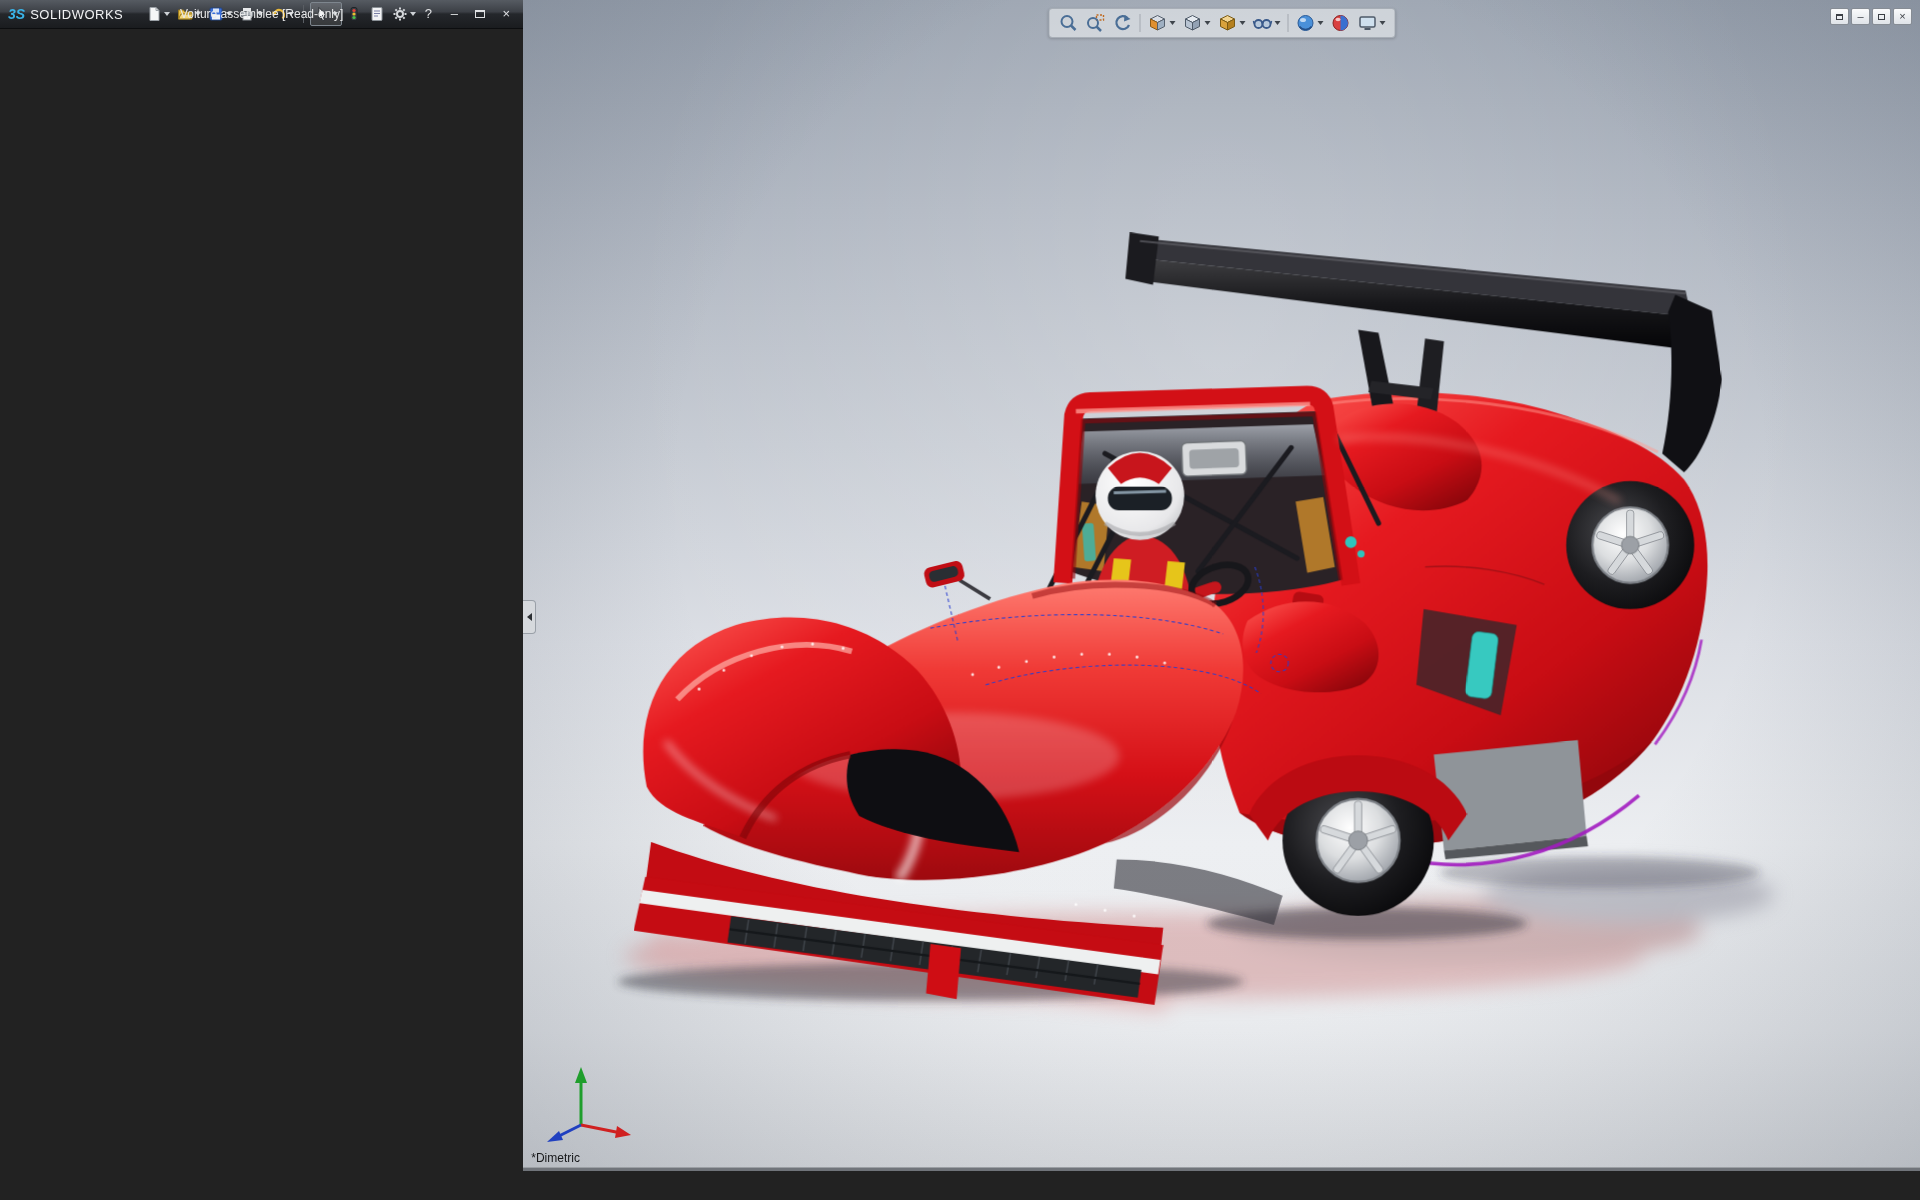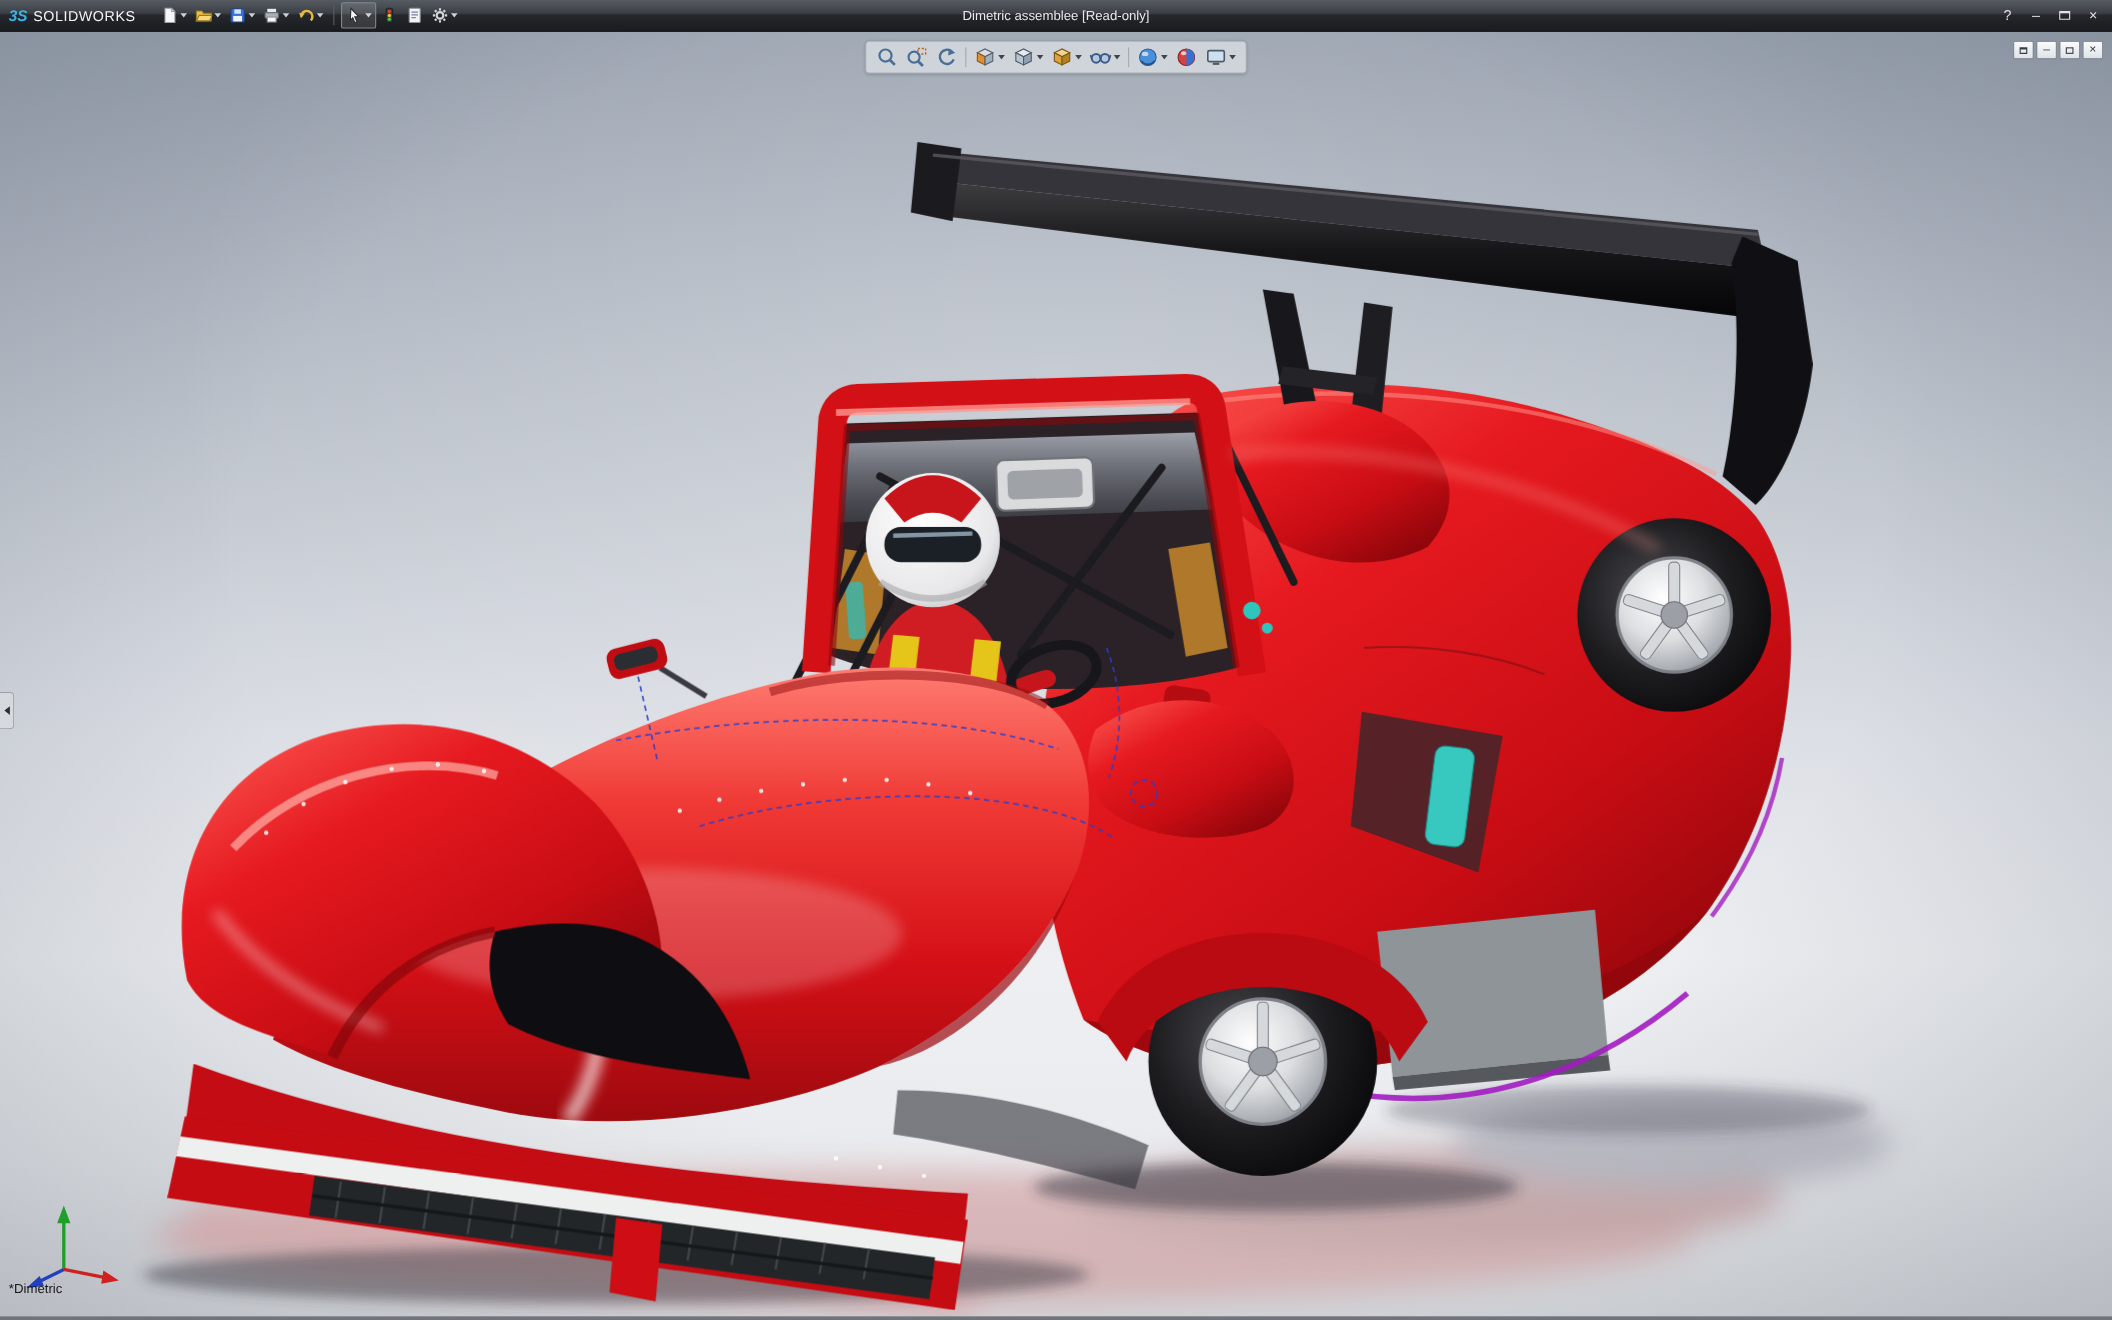--- a/index.html
+++ b/index.html
@@ -1,17 +1,17 @@
 <!DOCTYPE html>
 <html><head>
 <meta charset="utf-8">
 <style>
   * { margin:0; padding:0; box-sizing:border-box; }
   html,body { width:1920px; height:1200px; overflow:hidden; font-family:"Liberation Sans", sans-serif; background:#222; }
-  .app { width:1920px; height:1200px; display:flex; flex-direction:column; }
+  .app { width:1920px; height:1200px; display:flex; }
 
   
   .titlebar {
     height:29px; flex:0 0 29px; position:relative;
     display:flex; align-items:center; padding:0 8px;
     background:linear-gradient(180deg,#565b62 0%,#3c4046 42%,#24272b 50%,#1a1c1f 100%);
     border-bottom:1px solid #0c0d0f;
   }
   .brand { display:flex; align-items:center; gap:5px; margin-right:20px; }
   .logo3s { color:#3ab4e8; font-weight:bold; font-style:italic; font-size:14px; }
@@ -60,21 +60,21 @@
 
   
   .left-tab {
     position:absolute; left:0; top:600px; width:13px; height:34px;
     background:#d6d9dd; border:1px solid #9aa0a8; border-left:none;
     border-radius:0 4px 4px 0; display:flex; align-items:center; justify-content:center;
   }
   .left-tab .arrow { width:0; height:0; border-top:4px solid transparent; border-bottom:4px solid transparent; border-right:5px solid #2c2f33; }
 
   .triad { position:absolute; left:18px; bottom:24px; }
-  .orientation-label { position:absolute; left:8px; bottom:22px; font-size:12px; color:#17181a; }
+  .orientation-label { position:absolute; left:8px; bottom:6px; font-size:12px; color:#17181a; }
   .bottom-strip { position:absolute; left:0; right:0; bottom:0; height:4px; background:#70747a; border-top:1px solid #9b9fa4; }
 </style>
 </head>
 <body>
 
 <div class="app">
 
   <header class="titlebar">
     <div class="brand">
       <span class="logo3s">3S</span>
@@ -151,21 +151,21 @@
               <line x1="3.4" y1="3.4" x2="4.8" y2="4.8"></line>
               <line x1="11.2" y1="11.2" x2="12.6" y2="12.6"></line>
               <line x1="3.4" y1="12.6" x2="4.8" y2="11.2"></line>
               <line x1="11.2" y1="4.8" x2="12.6" y2="3.4"></line>
             </g>
           </svg>
         <span class="dd"></span>
       </div>
     </div>
 
-    <div class="titletext">Dimetric assemblee [Read-only]</div>
+    <div class="titletext">Voiture assemblee [Read-only]</div>
 
     <div class="win-controls">
       <div class="winbtn">?</div>
       <div class="winbtn">–</div>
       <div class="winbtn"><span class="boxglyph"></span></div>
       <div class="winbtn">×</div>
     </div>
   </header>
 
   <div class="viewport">

